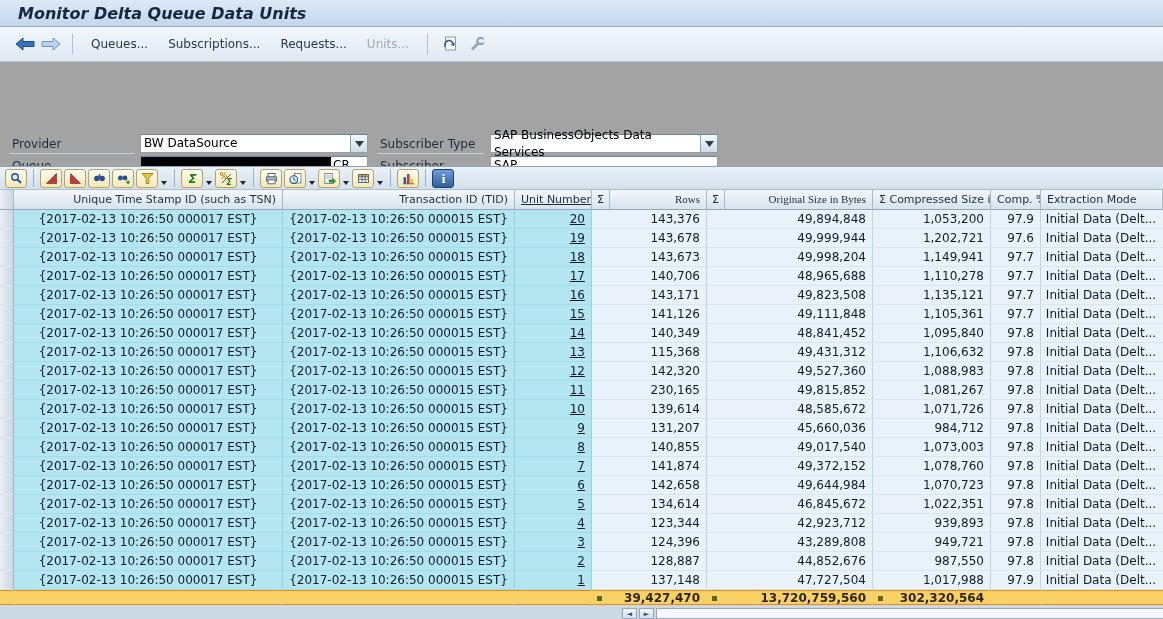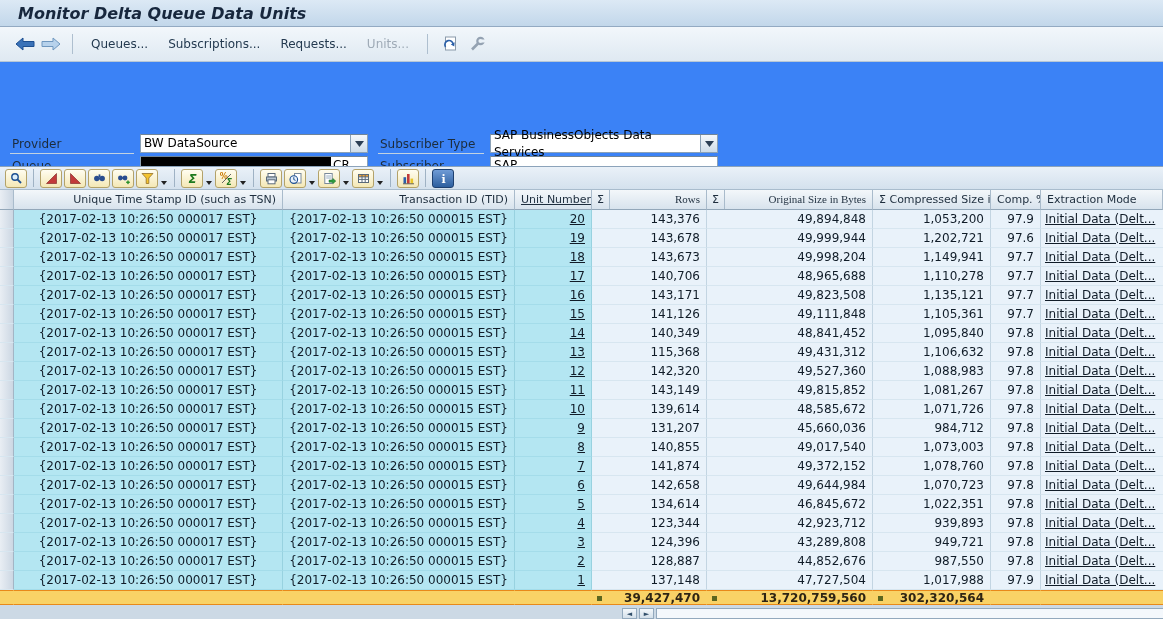--- a/index.html
+++ b/index.html
@@ -17,21 +17,21 @@
   .apptoolbar { position:absolute; left:0; top:27px; width:100%; height:35px;
     background:linear-gradient(#f2f7fb,#dfe9f2); border-bottom:1px solid #b7c7d6;
     display:flex; align-items:center; padding-left:12px; }
   .navbtn { width:26px; height:18px; display:flex; align-items:center; justify-content:center; cursor:pointer; }
   .vsep { width:1px; height:20px; background:#aebfcf; margin:0 8px; }
   .txtbtn { font-size:12px; color:#243a50; padding:3px 10px; cursor:pointer; white-space:nowrap; }
   .txtbtn.disabled { color:#9fabb7; cursor:default; }
   .iconbtn { width:24px; height:20px; display:flex; align-items:center; justify-content:center; cursor:pointer; margin:0 2px; }
 
   
-  .formarea { position:absolute; left:0; top:62px; width:100%; height:104px; background:#3b82f6; font-size:12px; color:#1c2c3c; }
+  .formarea { position:absolute; left:0; top:62px; width:100%; height:104px; background:#a3a3a3; font-size:12px; color:#1c2c3c; }
   .flabel { position:absolute; height:19px; line-height:18px; border-bottom:1px solid #c2d2e1; padding-left:2px; }
   .ffield { position:absolute; height:19px; background:#fff; border:1px solid #8ba1b6; border-top-color:#6e8499;
     font-size:12px; line-height:17px; padding:0 3px; color:#000; display:flex; align-items:center; }
   .combo { padding-right:18px; }
   .combo .dropbtn { position:absolute; right:0; top:0; width:17px; height:17px;
     background:linear-gradient(#f4f8fb,#cfdde9); border-left:1px solid #8ba1b6; display:flex; align-items:center; justify-content:center; cursor:pointer; }
   .dropbtn svg { display:block; }
   .redact { display:inline-block; width:190px; height:17px; background:#000; margin-right:2px; }
   .checkrow { position:absolute; display:flex; align-items:center; cursor:pointer; }
   .checkbox { width:13px; height:13px; background:#fff; border:1px solid #7d93a8; margin-right:6px; }
@@ -51,21 +51,21 @@
   
   .grid { position:absolute; left:0; top:190px; width:1163px; font-size:12px; color:#101c28; }
   .grow { display:flex; width:1163px; }
   .cell { height:19px; line-height:18px; overflow:hidden; white-space:nowrap; border-right:1px solid #c3d5e2; border-bottom:1px solid #d7e6f0; padding:0 6px; }
   .c0 { width:14px; padding:0; background:linear-gradient(90deg,#e9eef4,#ccd7e3); border-right:1px solid #a3b5c5; }
   .c1 { width:269px; } .c2 { width:232px; } .c3 { width:77px;text-decoration:underline; }
   .c4 { width:115px; } .c5 { width:166px; } .c6 { width:118px; } .c7 { width:50px; } .c8 { width:122px; border-right:none; }
   .key { background:#b4e6f2; border-right-color:#98d2e0; border-bottom-color:#a4dcea; text-align:center; }
   .c3.key { text-align:right; }
   .val { background:#e9f2fa; text-align:right; }
-  .mode { background:#e9f2fa; text-align:left; padding-left:4px;text-decoration:underline; }
+  .mode { background:#e9f2fa; text-align:center; padding-left:4px; }
   
   .ghead .cell { height:20px; line-height:19px; background:linear-gradient(#f3f7fa,#d8e3ed); font-size:11px;
     border-right:1px solid #a9bbcb; border-bottom:1px solid #93a7b9; color:#1e2e3e; text-align:right; cursor:pointer; }
   .ghead .c0 { background:linear-gradient(90deg,#e9eef4,#ccd7e3); }
   .ghead .split { display:flex; padding:0; }
   .ghead .sigma { width:18px; border-right:1px solid #a9bbcb; text-align:center; flex:none; }
   .ghead .splitlabel { flex:1; text-align:right; padding:0 6px; overflow:hidden;font-family:Liberation Serif, serif; }
   .ghead .lalign { text-align:left; }
   
   .totals .cell { height:15px; line-height:14px; background:#f9d266; border-bottom:1px solid #e8891a; border-top:1px solid #e8891a;
@@ -420,21 +420,21 @@
           <div class="cell c5 val">49,527,360</div>
           <div class="cell c6 val">1,088,983</div>
           <div class="cell c7 val">97.8</div>
           <div class="cell c8 mode">Initial Data (Delt...</div>
         </div>
         <div class="grow">
           <div class="cell c0"></div>
           <div class="cell c1 key">{2017-02-13 10:26:50 000017 EST}</div>
           <div class="cell c2 key">{2017-02-13 10:26:50 000015 EST}</div>
           <div class="cell c3 key">11</div>
-          <div class="cell c4 val">143,149</div>
+          <div class="cell c4 val">230,165</div>
           <div class="cell c5 val">49,815,852</div>
           <div class="cell c6 val">1,081,267</div>
           <div class="cell c7 val">97.8</div>
           <div class="cell c8 mode">Initial Data (Delt...</div>
         </div>
         <div class="grow">
           <div class="cell c0"></div>
           <div class="cell c1 key">{2017-02-13 10:26:50 000017 EST}</div>
           <div class="cell c2 key">{2017-02-13 10:26:50 000015 EST}</div>
           <div class="cell c3 key">10</div>

